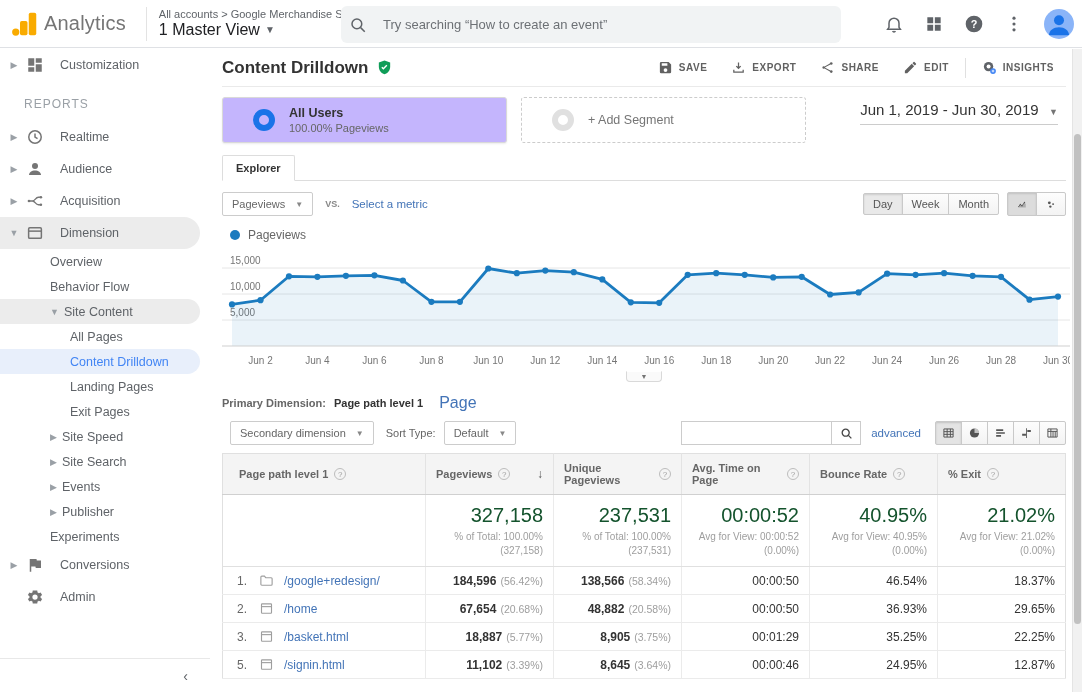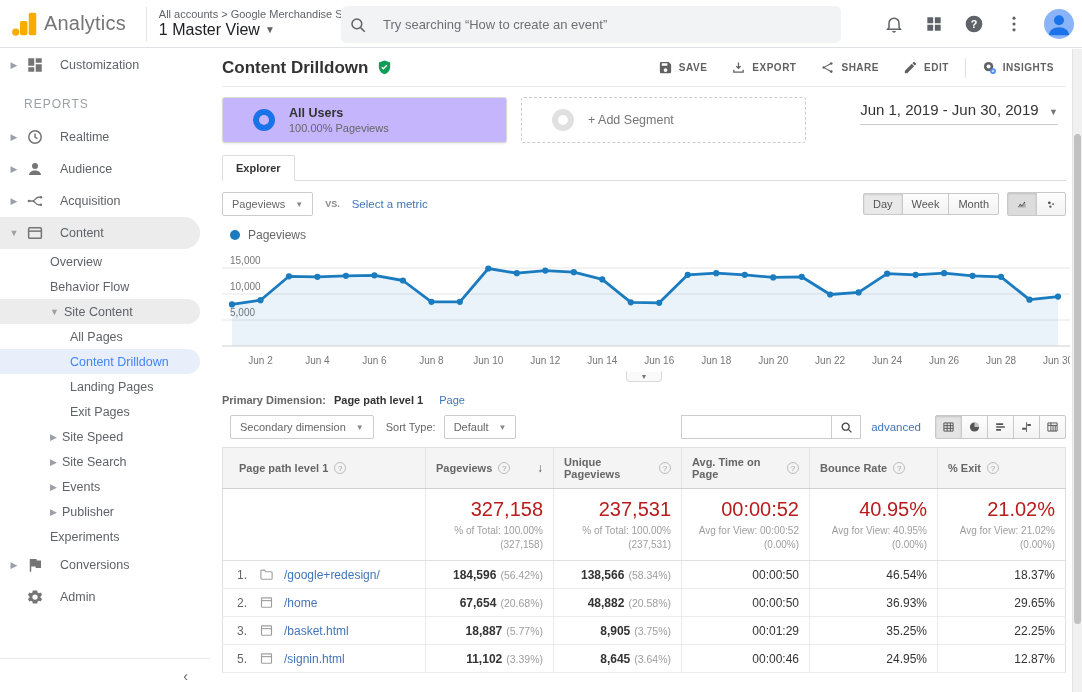--- a/index.html
+++ b/index.html
@@ -107,21 +107,21 @@
   .legend-label { font-size:12px; color:#666; }
 
   .chart-wrap { margin-top:4px; position:relative; }
   .chart-collapse { width:36px; height:11px; margin:-1px auto 0; border:1px solid #d9d9d9; border-top:1px solid #fff;
     border-radius:0 0 4px 4px; background:#fafafa; display:flex; align-items:center; justify-content:center;
     font-size:7px; color:#757575; cursor:pointer; }
 
   .dim-row { display:flex; align-items:center; font-size:11px; margin-top:12px; }
   .dim-label { font-weight:bold; color:#666; margin-right:8px; }
   .dim-selected { color:#333; font-weight:bold; margin-right:16px; cursor:pointer; }
-  .dim-option { font-size:11px; }
+  .dim-option { font-size:16px; }
 
   .controls-row { display:flex; align-items:center; margin-top:9px; padding-left:8px; }
   .sort-label { font-size:11px; color:#666; margin:0 8px 0 12px; }
   .controls-right { margin-left:auto; display:flex; align-items:center; }
   .table-search { display:flex; align-items:center; }
   .table-search input { width:150px; height:24px; border:1px solid #ccc; border-right:0; padding:0 6px;
     font-size:12px; outline:none; font-family:"Liberation Sans",sans-serif; }
   .search-btn { width:30px; height:24px; border:1px solid #ccc; background:#fff; display:flex;
     align-items:center; justify-content:center; cursor:pointer; }
   .search-btn .ico { width:13px; height:13px; color:#444; }
@@ -141,21 +141,21 @@
   th.col-h { background:#f4f4f4; border-bottom:1px solid #d0d0d0; border-left:1px solid #e3e3e3;
     font-size:11px; font-weight:bold; color:#666; text-align:left; padding:8px 10px; height:30px; cursor:pointer; }
   th.col-h:first-child { border-left:0; padding-left:16px; }
   .th-inner { display:flex; align-items:center; gap:6px; }
   .help-circle { width:12px; height:12px; border-radius:50%; border:1px solid #bdbdbd; color:#9e9e9e;
     font-size:8px; line-height:11px; text-align:center; font-weight:normal; flex:0 0 auto; }
   .sort-arrow { margin-left:auto; color:#555; font-size:12px; }
   tr.totals td { border-bottom:1px solid #e0e0e0; border-left:1px solid #ebebeb; padding:9px 10px 9px 10px;
     text-align:right; vertical-align:top; }
   tr.totals td:first-child { border-left:0; }
-  .total-val { font-size:20px; color:#b91c1c; }
+  .total-val { font-size:20px; color:#14532d; }
   .total-sub { font-size:10px; color:#9e9e9e; margin-top:3px; line-height:1.35; }
   tr.data-row td { border-bottom:1px solid #ebebeb; border-left:1px solid #ebebeb; font-size:12px;
     padding:6px 10px; height:27px; text-align:right; color:#333; }
   tr.data-row td.name-cell { text-align:left; border-left:0; padding-left:14px; }
   .row-index { color:#666; display:inline-block; width:18px; }
   .row-ico { width:15px; height:15px; color:#9e9e9e; display:inline-block; vertical-align:-3px; margin:0 10px 0 4px; }
   .path-link { font-size:12px; }
   .val-main { font-weight:bold; }
   .val-pct { color:#9e9e9e; font-size:10.5px; margin-left:4px; }
 
@@ -270,21 +270,21 @@
         <span class="sb-label">Acquisition</span>
       </div>
       <div class="sb-item lvl0 hl">
         <span class="sb-caret0">▼</span>
         <span class="sb-ico ico">
           <svg viewBox="0 0 24 24" fill="none" stroke="currentColor" stroke-width="2">
             <rect x="3.5" y="5" width="17" height="14" rx="1.5"></rect>
             <path d="M3.5 9.5h17"></path>
           </svg>
         </span>
-        <span class="sb-label">Content</span>
+        <span class="sb-label">Dimension</span>
       </div>
       <div class="sb-item lvl1">
         <span class="sb-label">Overview</span>
       </div>
       <div class="sb-item lvl1">
         <span class="sb-label">Behavior Flow</span>
       </div>
       <div class="sb-item lvl1 hl">
         <span class="sb-inline-caret">▼</span>
         <span class="sb-label">Site Content</span>

